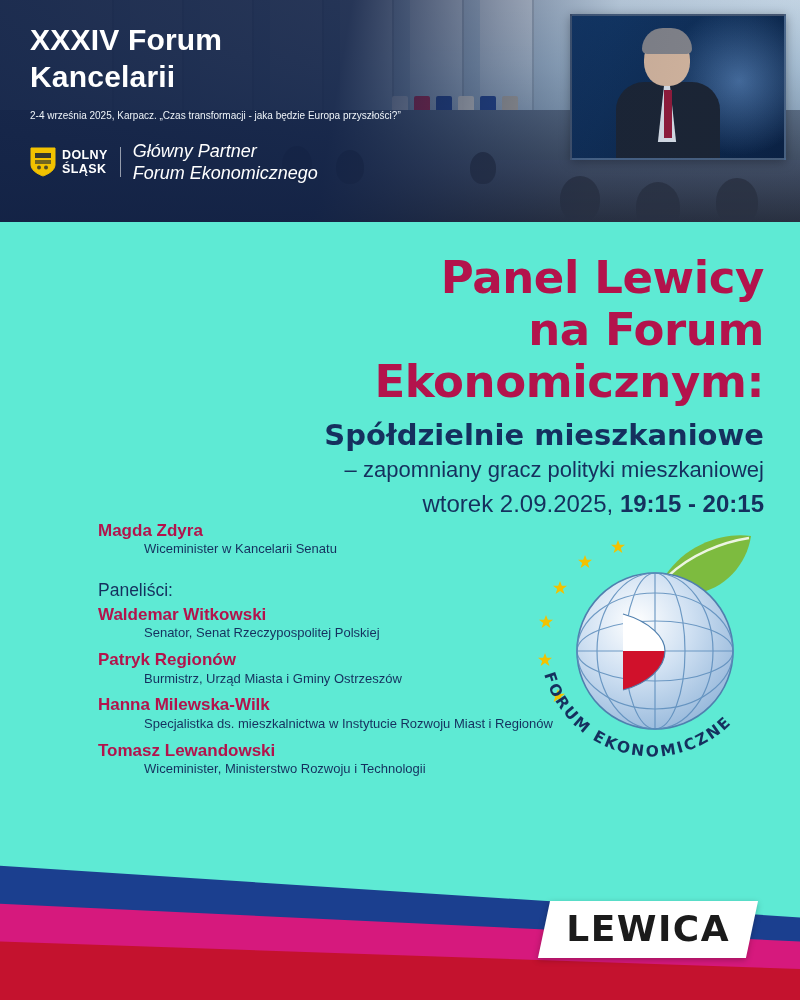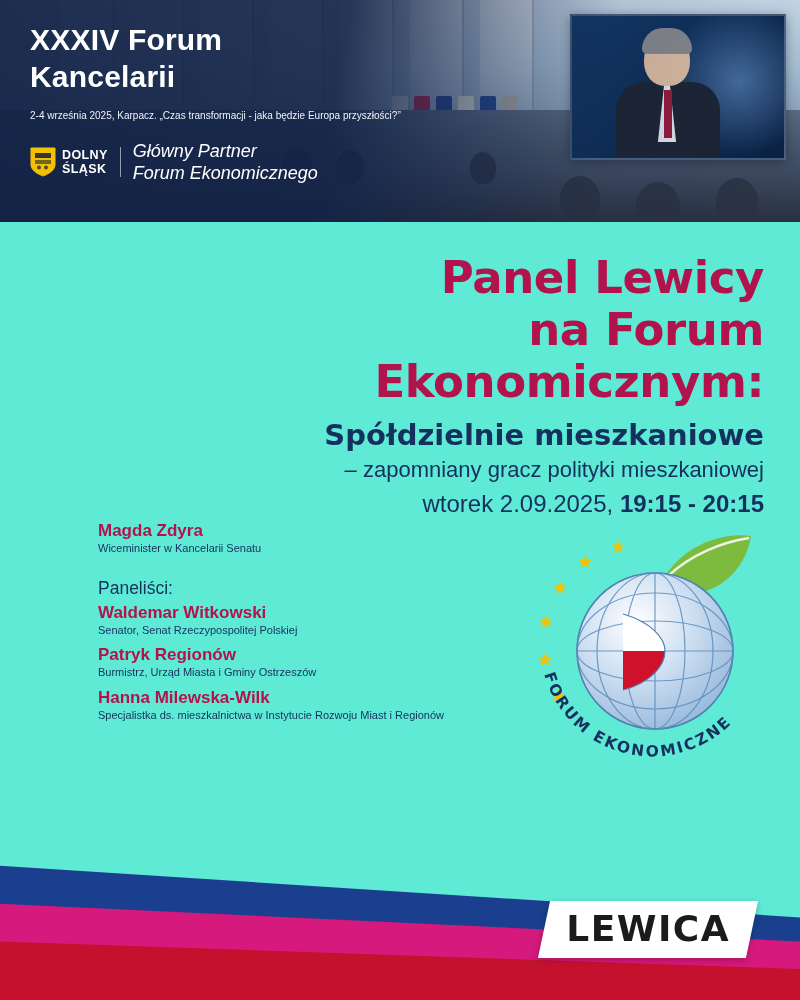--- a/index.html
+++ b/index.html
@@ -240,23 +240,24 @@
   .person {
     margin-bottom: 7px;
   }
   .person-name {
     font-size: 17px;
     font-weight: bold;
     color: #b3134c;
     line-height: 1.25;
   }
   .person-title {
-    font-size: 11px;
+    font-size: 13px;
     color: #15305e;
     line-height: 1.3;
+    margin-left: 46px;
   }
   .panelists-label {
     margin-top: 22px;
   }
 
   
   .globe-logo {
     position: absolute;
     left: 515px;
     top: 296px;
@@ -399,20 +400,24 @@
         <div class="person-title">Senator, Senat Rzeczypospolitej Polskiej</div>
       </div>
       <div class="person">
         <div class="person-name">Patryk Regionów</div>
         <div class="person-title">Burmistrz, Urząd Miasta i Gminy Ostrzeszów</div>
       </div>
       <div class="person">
         <div class="person-name">Hanna Milewska-Wilk</div>
         <div class="person-title">Specjalistka ds. mieszkalnictwa w Instytucie Rozwoju Miast i Regionów</div>
       </div>
+      <div class="person">
+        <div class="person-name">Tomasz Lewandowski</div>
+        <div class="person-title">Wiceminister, Ministerstwo Rozwoju i Technologii</div>
+      </div>
     </div>
 
     <div class="globe-logo">
       <svg viewBox="0 0 265 265" width="265" height="265">
         <defs>
           <radialGradient id="gl" cx="38%" cy="32%" r="78%">
             <stop offset="0%" stop-color="#ffffff"></stop>
             <stop offset="45%" stop-color="#cfe0f2"></stop>
             <stop offset="100%" stop-color="#8fb3d8"></stop>
           </radialGradient>

